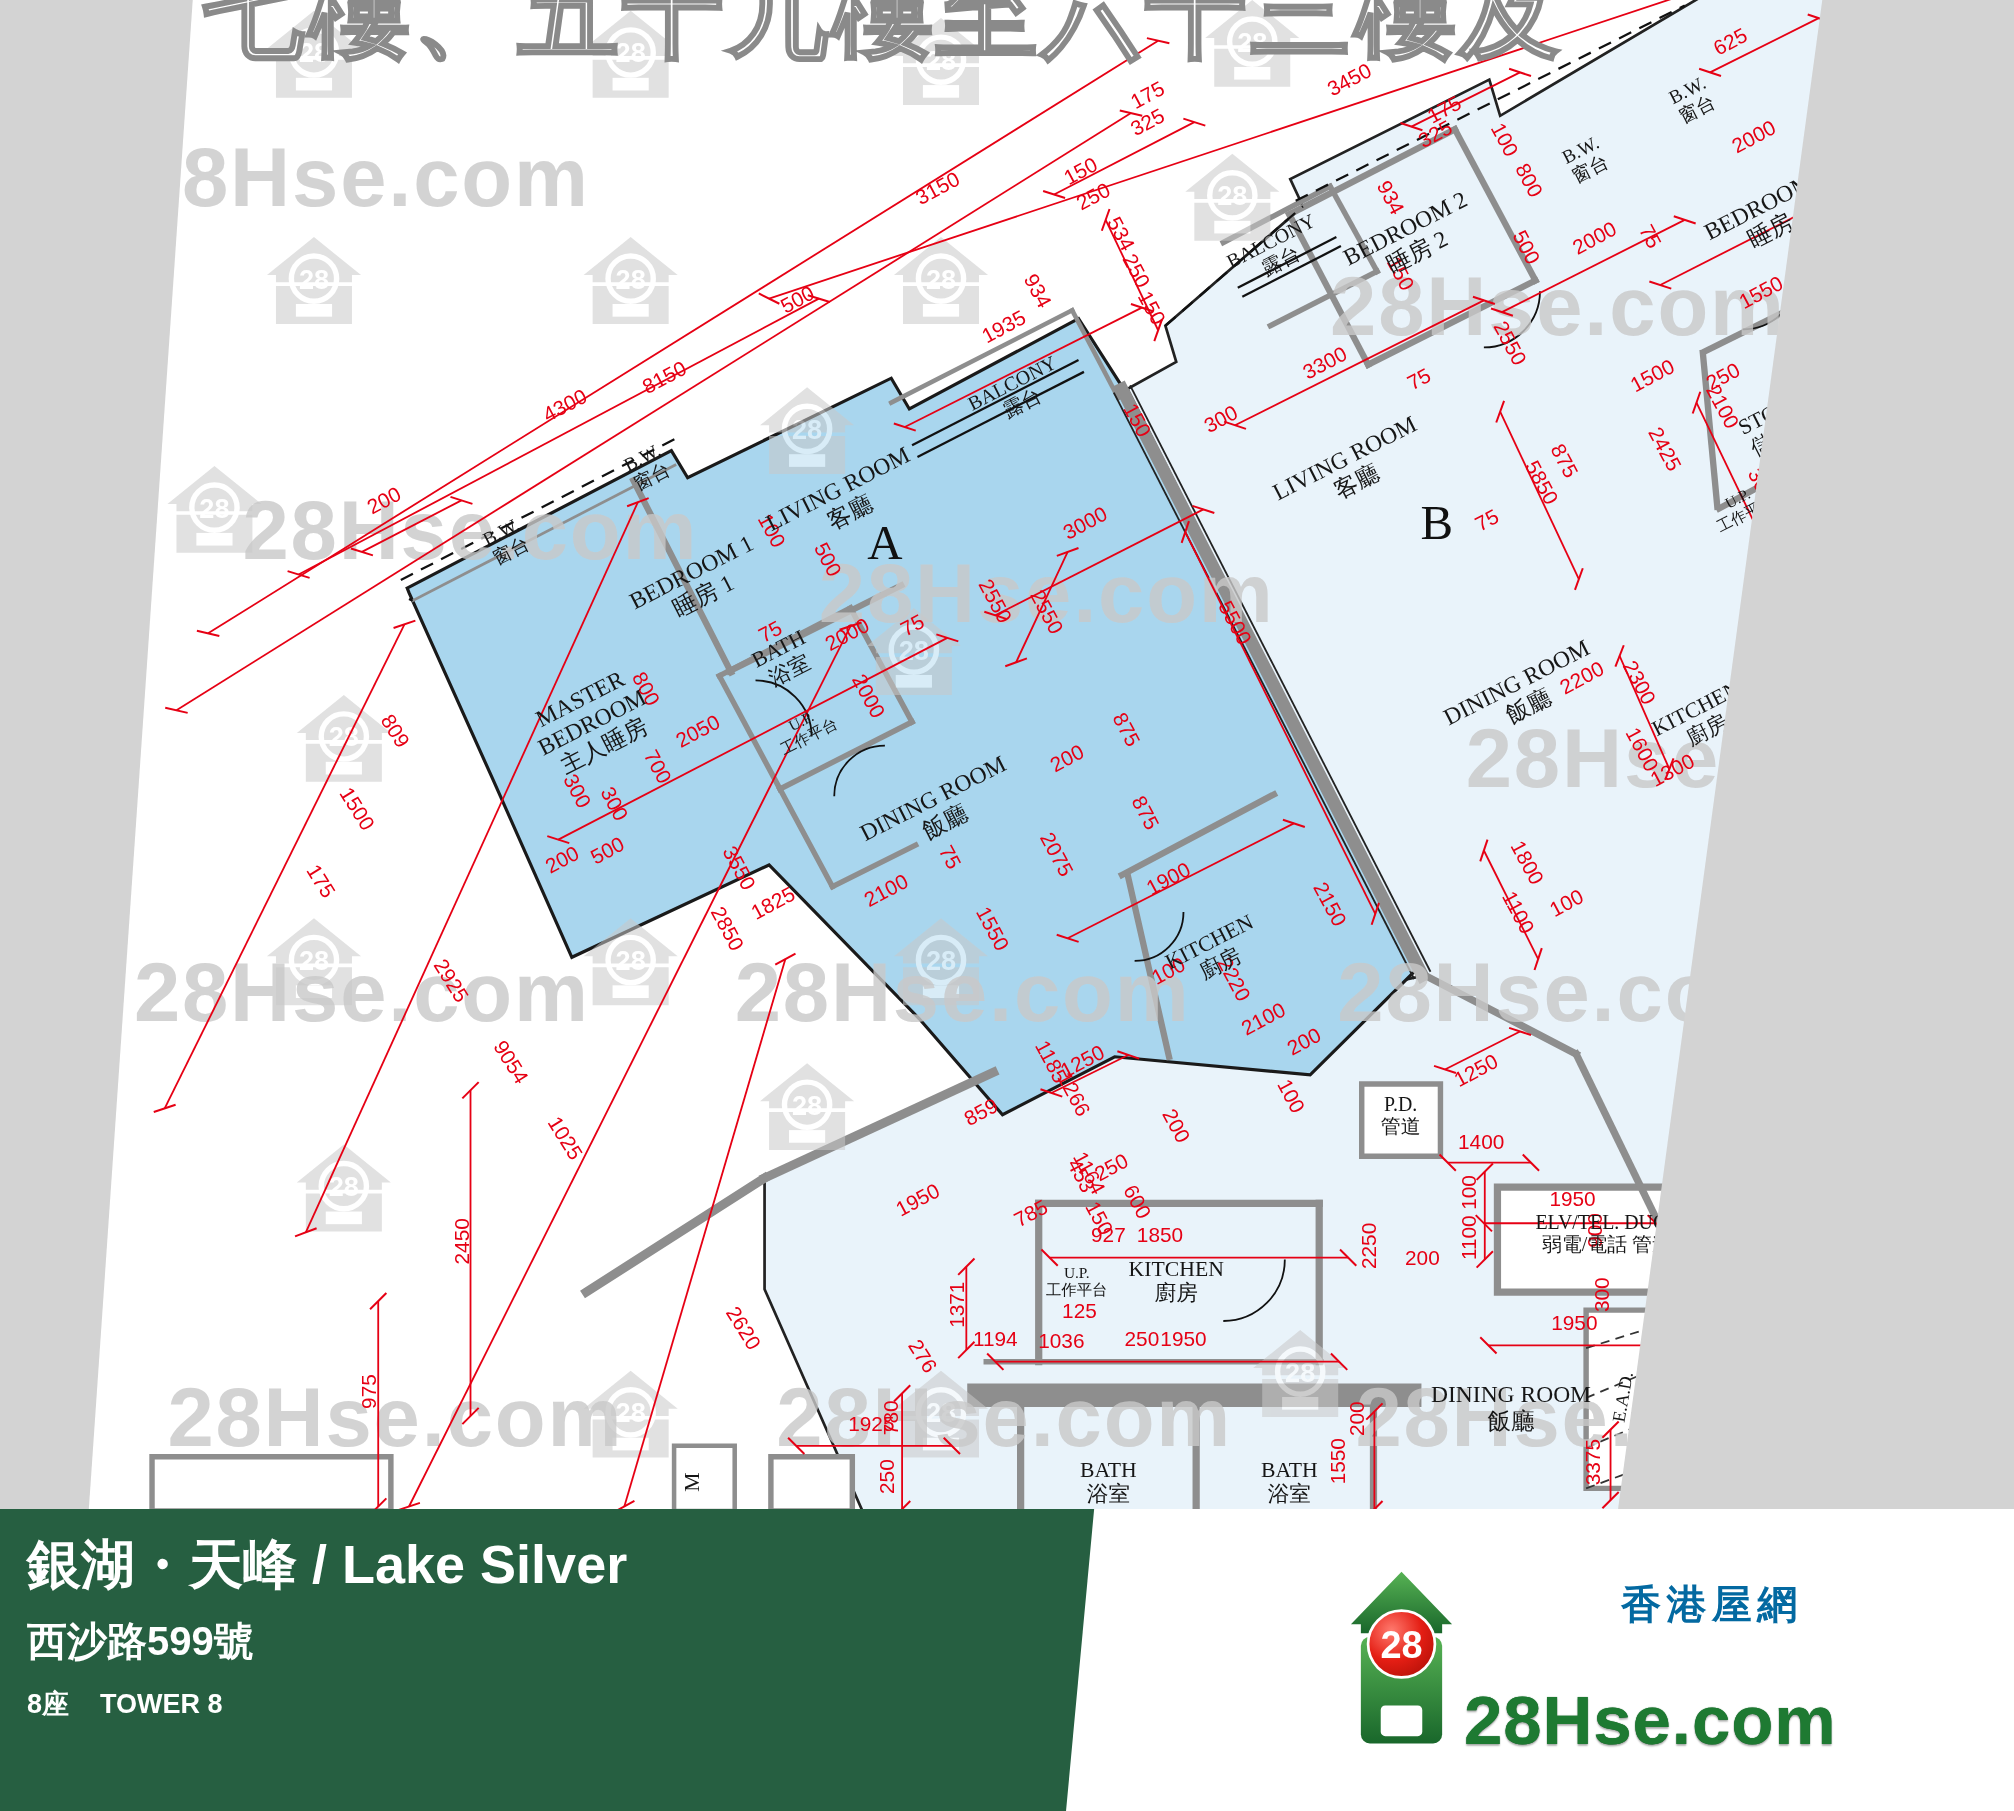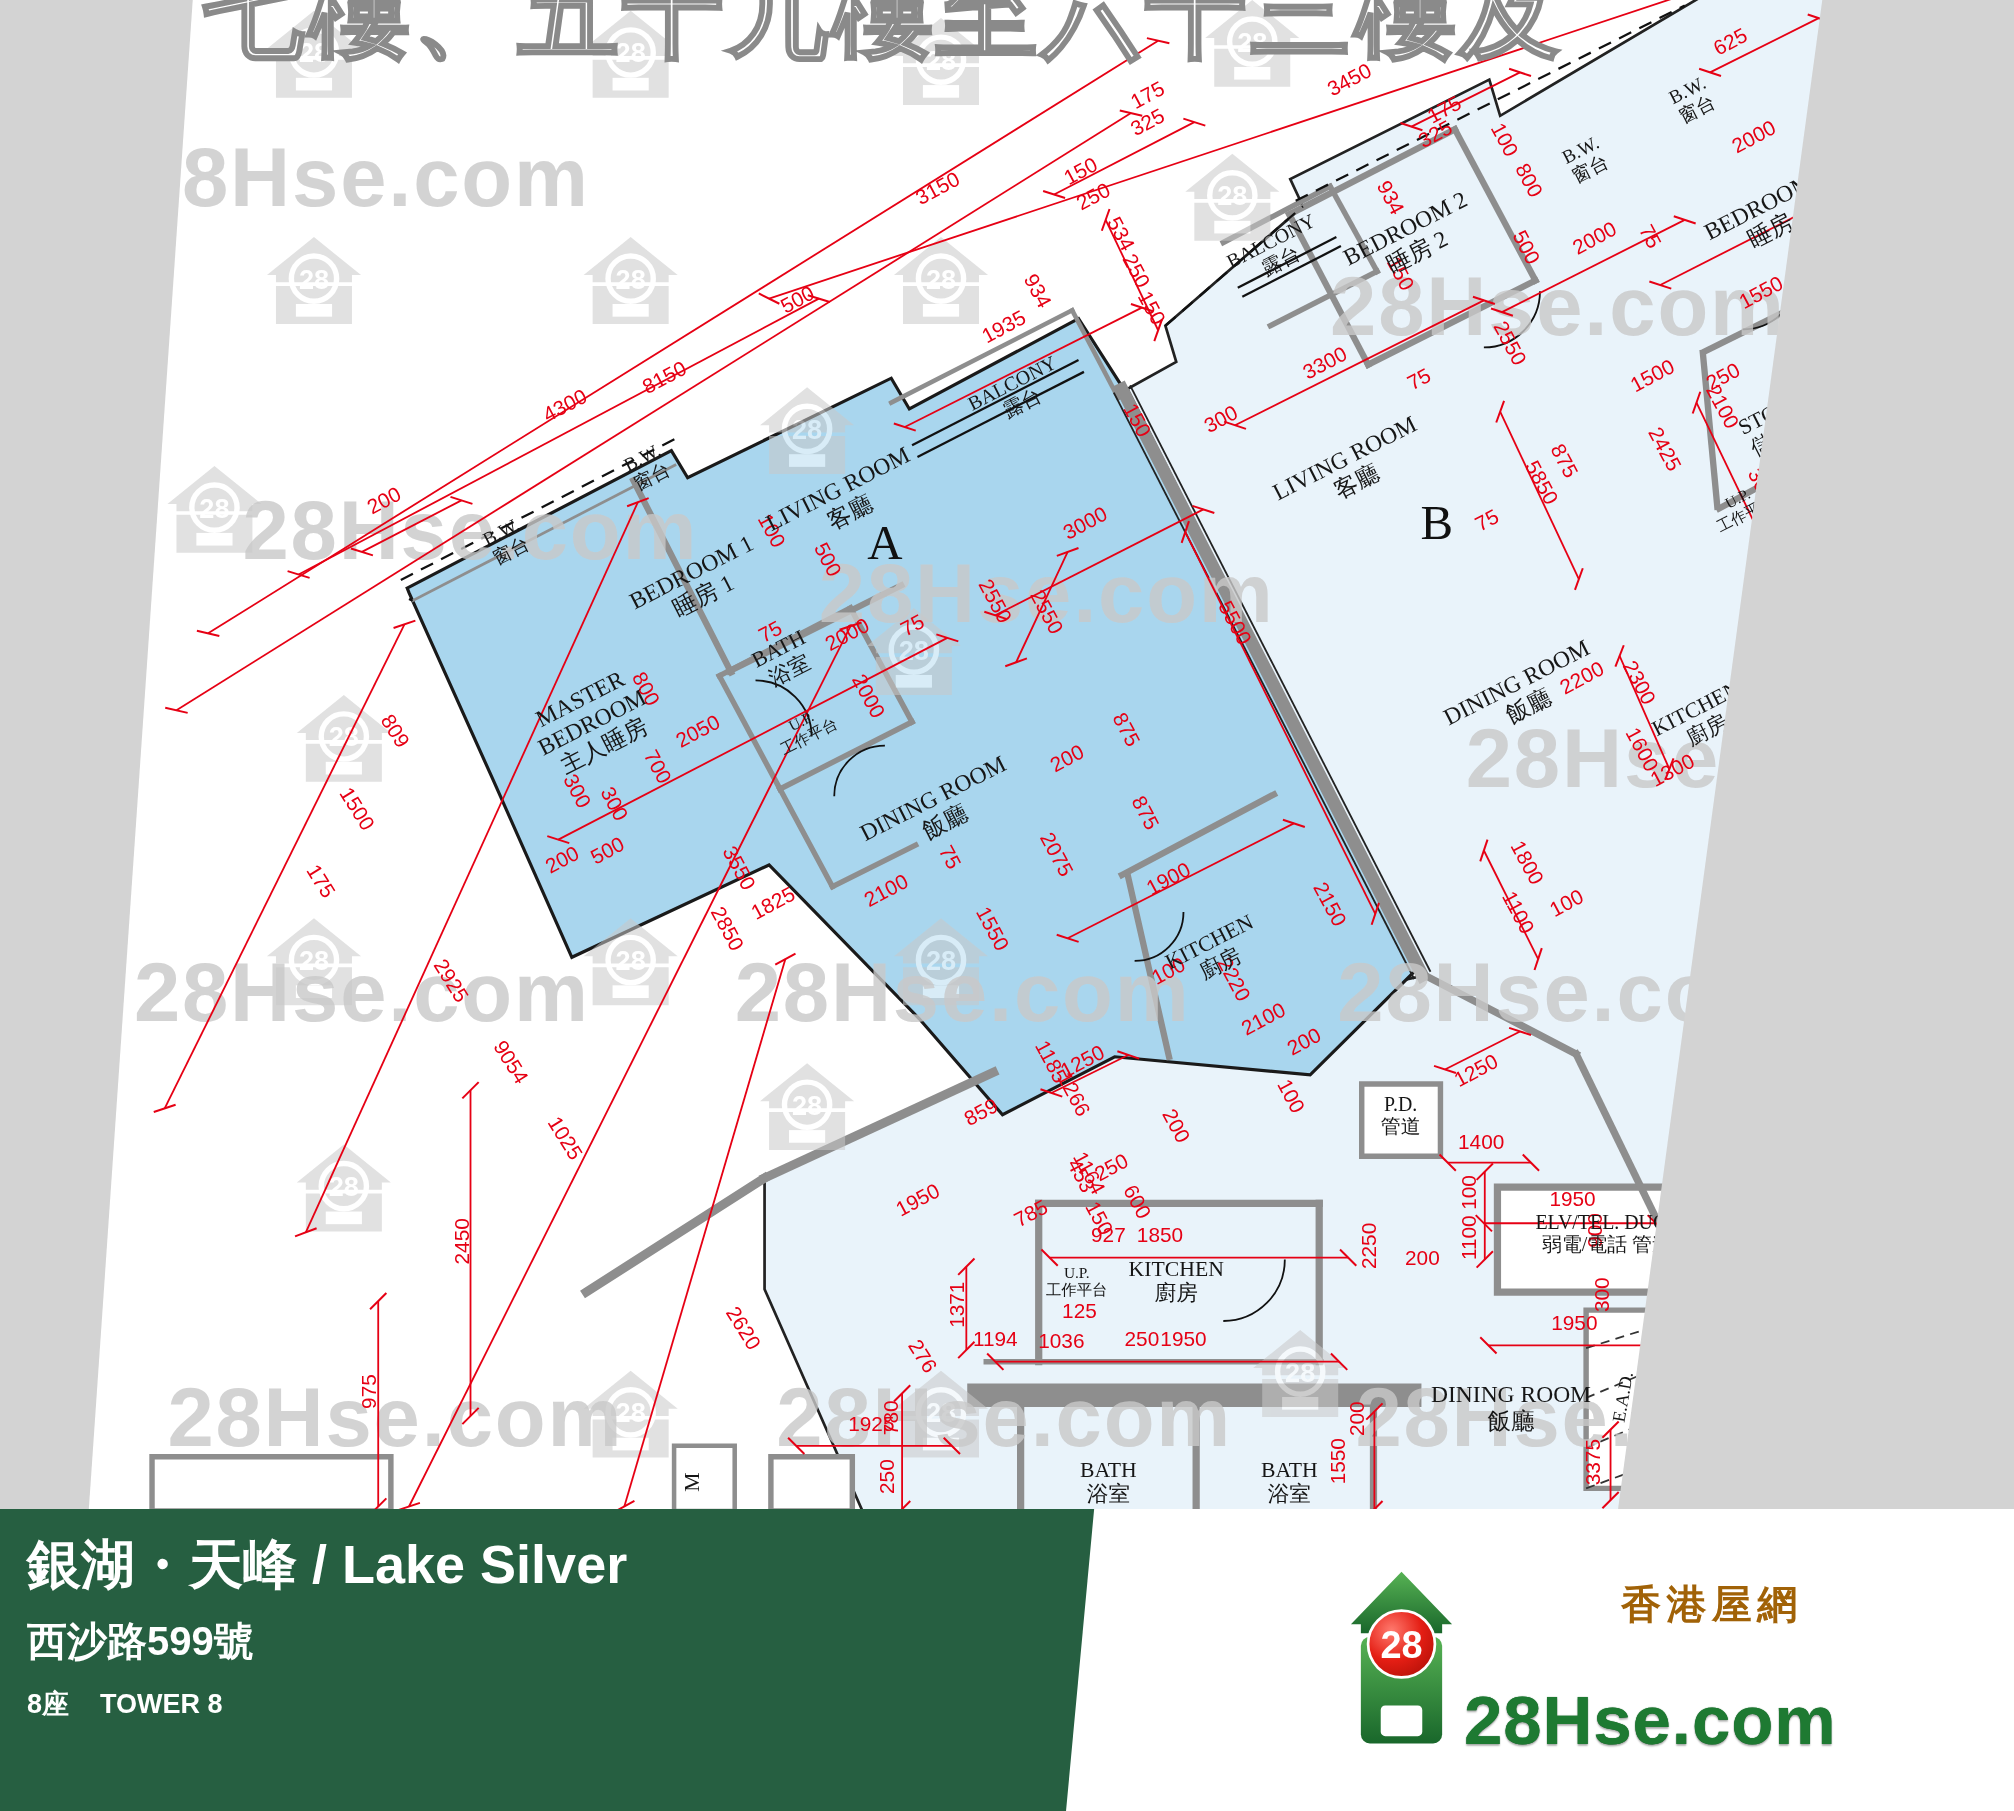--- a/index.html
+++ b/index.html
@@ -21,21 +21,21 @@
   #b-tower{top:177px;font-size:27px;font-weight:600;}
   #b-tower .gap{display:inline-block;width:31px;}
   #b-area{top:232px;font-size:31px;font-weight:600;}
   
   #logoblock{position:absolute;left:1303px;top:54px;width:688px;height:244px;}
   #logo-house{position:absolute;left:45px;top:7.2px;}
   #logo-site{position:absolute;left:161px;top:118px;font-size:69px;font-weight:700;
      color:#1e7a32;letter-spacing:0.9px;
      text-shadow:0 1.8px 1.8px rgba(0,0,0,0.28),0 0 0.9px #0f5c20;}
   #logo-tag{position:absolute;left:318px;top:13.6px;font-size:40px;font-weight:700;
-     color:#a16207;letter-spacing:5.4px;}
+     color:#0369a1;letter-spacing:5.4px;}
 </style>
 </head>
 <body>
 
 <div id="stage">
 
   <div id="plan-wrap">
     <svg id="plan" width="2015" height="1511" viewBox="0 0 2227 1670">
       <g id="g-fills">
           <polygon points="1246,430 1300,400 1288,360 1440,228 1426,198 1646,88 1658,128 1908,-20 2020,-20 1872,1428 1868,1674 955,1674 845,1425 845,1300 1100,1183 1575,1078" fill="#e9f3fa" stroke="#222" stroke-width="3"></polygon>

